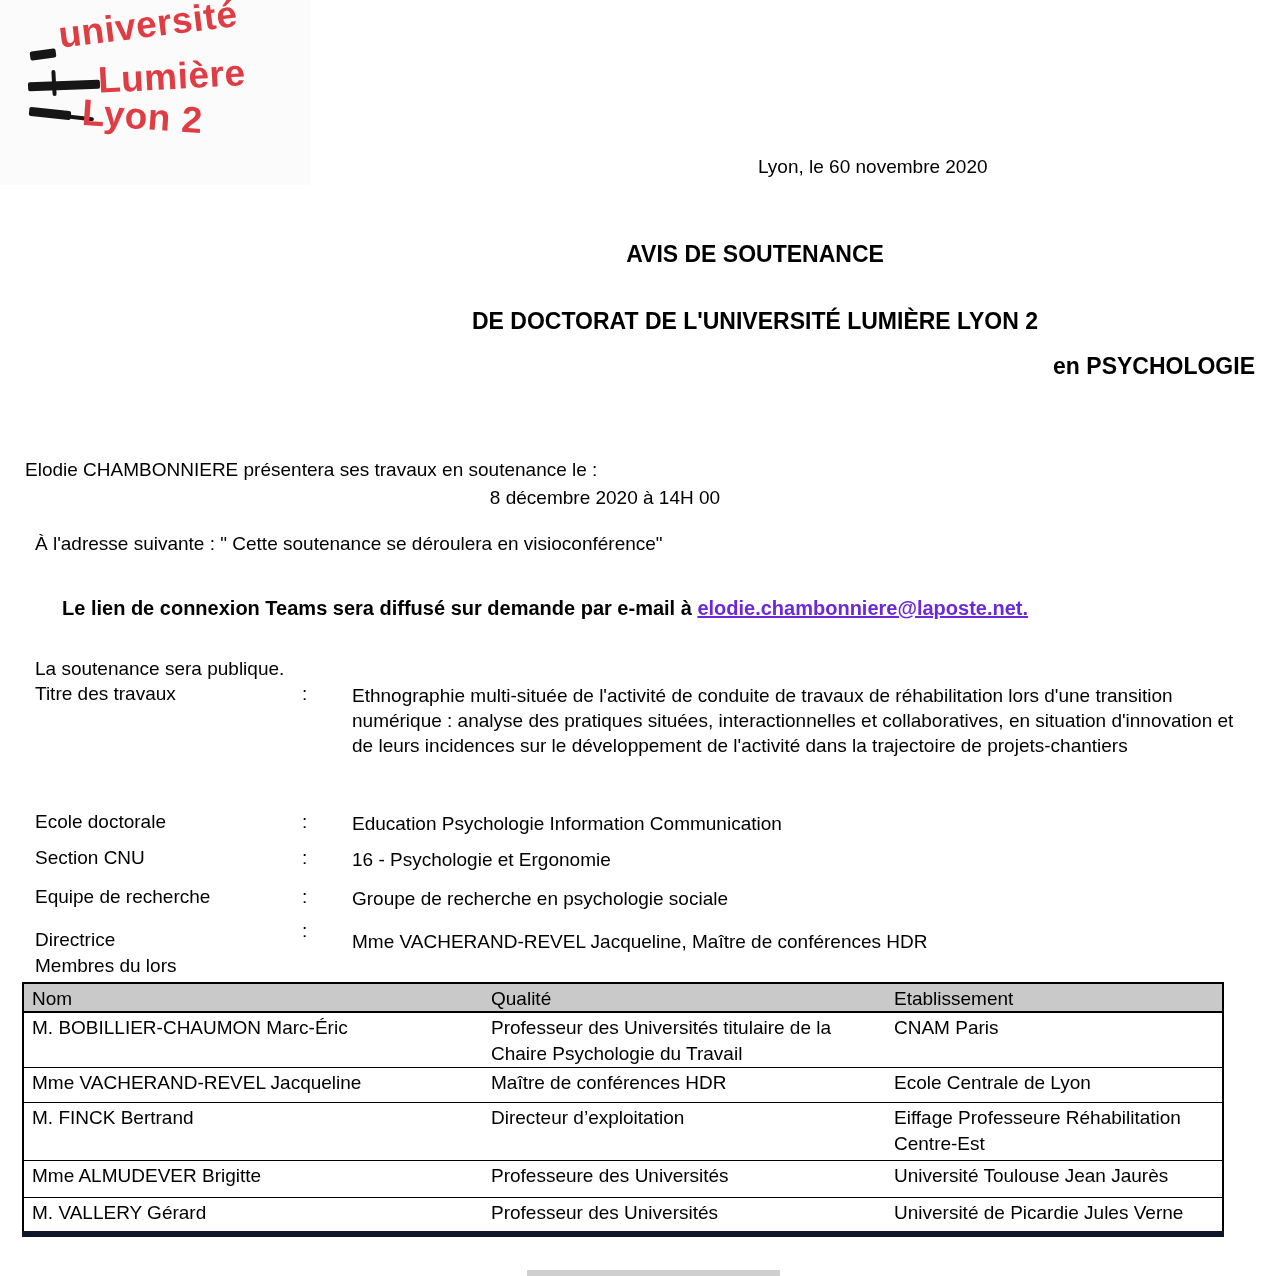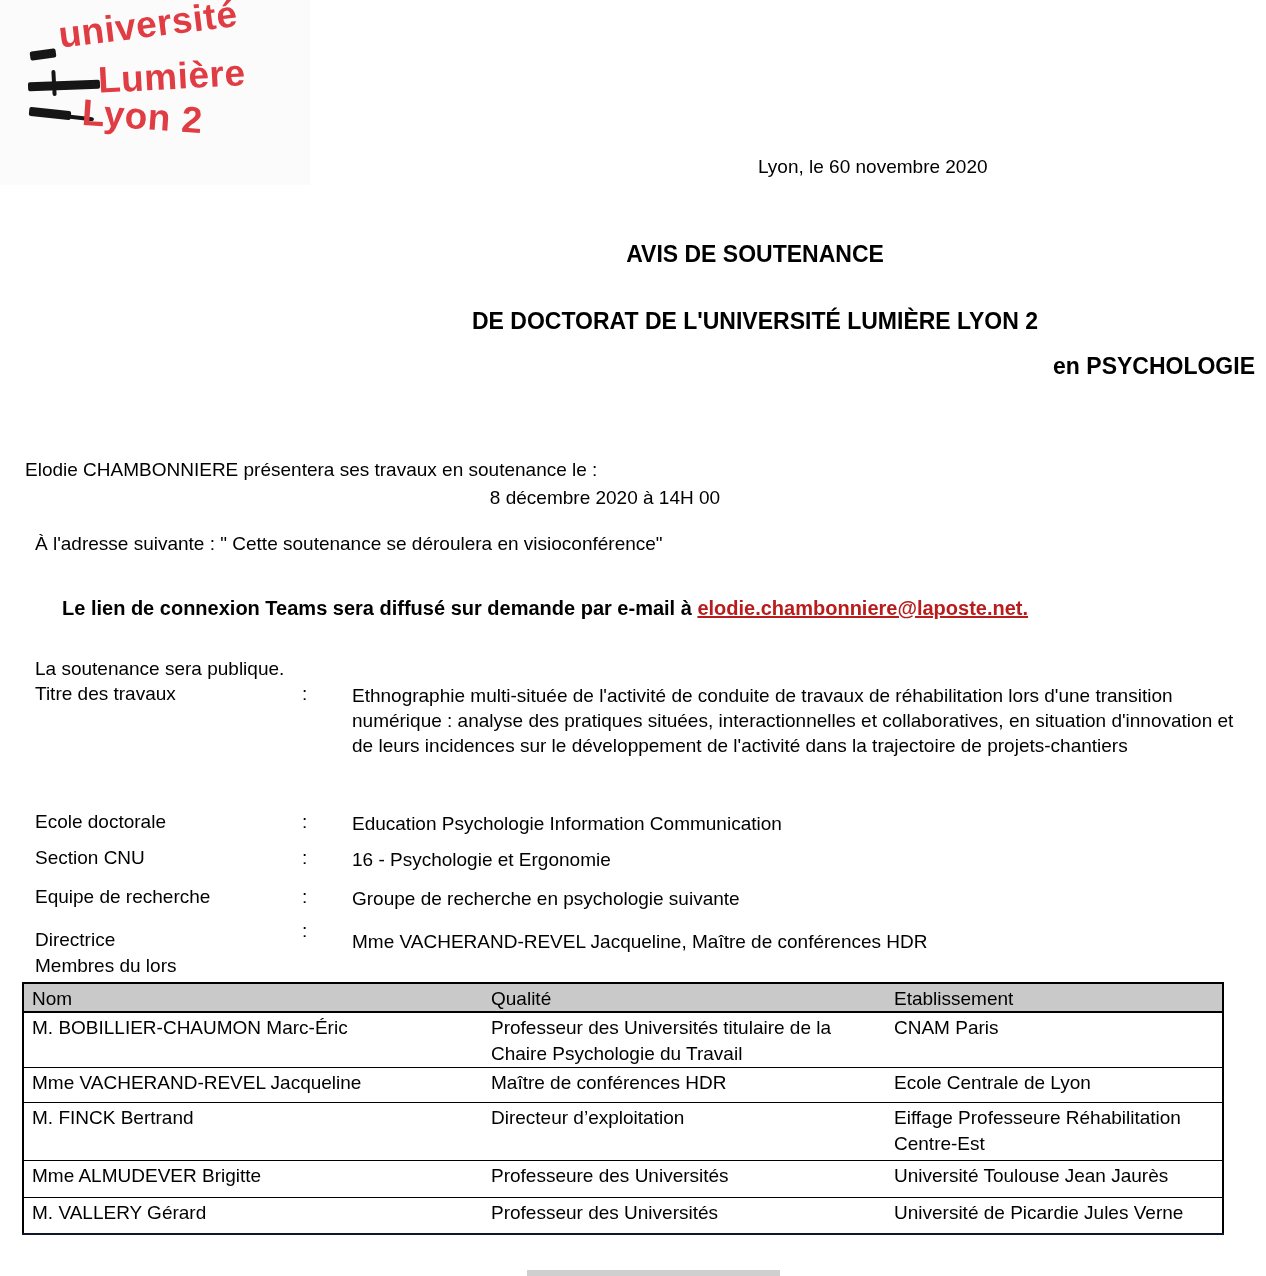--- a/index.html
+++ b/index.html
@@ -26,40 +26,40 @@
 
   
   .date-line { left:758px; top:156px; font-size:19px; }
   .title { left:255px; width:1000px; text-align:center; font-size:23px; font-weight:bold; white-space:nowrap; }
   .t1 { top:241px; } .t2 { top:308px; } .t3 { top:353px;text-align:right; }
   .body-text { font-size:19px; }
   .intro   { left:25px; top:447px;margin-top:12px; }
   .datetime{ left:105px; top:487px; width:1000px; text-align:center; }
   .address { left:35px; top:533px; }
   .teams   { left:62px; top:597px; font-size:20px; font-weight:bold; }
-  .teams a { color:#b91c1c; text-decoration:underline; }
+  .teams a { color:#6d28d9; text-decoration:underline; }
   .public  { left:35px; top:658px; }
 
   .field { left:0; width:1266px; }
   .f0 { top:683px; } .f1 { top:811px; } .f2 { top:847px; } .f3 { top:886px; } .f4 { top:929px; }
   .field .lbl { position:absolute; left:35px; font-size:19px; white-space:nowrap; }
   .field .col { position:absolute; left:302px; font-size:19px; }
   .f4 .col { top:-9px; }
   .field .val { position:absolute; left:352px; width:893px; font-size:19px; line-height:25px; }
   .members { left:35px; top:955px; font-size:19px; }
 
   
   table.jury { position:absolute; left:22px; top:982px; width:1200px;
     border-collapse:collapse; table-layout:fixed; font-size:19px; }
   table.jury th, table.jury td { border:0; text-align:left; vertical-align:top;
     padding:2px 8px 0 8px; line-height:26px; font-weight:normal; overflow:hidden; }
   table.jury th { background:#c9c9c9; height:28px; line-height:25px;
     border-top:2px solid #000; border-bottom:2px solid #000; }
   table.jury td { border-bottom:1.5px solid #000; }
-  table.jury { border-left:2px solid #000; border-right:2px solid #000; border-bottom:2px solid #0f172a; }
+  table.jury { border-left:2px solid #000; border-right:2px solid #000; border-bottom:6px solid #0f172a; }
   .c-nom { width:460px; } .c-qua { width:403px; } .c-eta { width:337px; }
   .rh0 td { height:52px; } .rh1 td { height:35px; } .rh2 td { height:58px; }
   .rh3 td { height:37px; } .rh4 td { height:36px; } .rh5 td { height:37px; }
 
   .footer-bar { left:527px; top:1270px; width:253px; height:6px; background:#cfcfcf; }
 </style>
 </head>
 <body>
 
 <div>
@@ -100,21 +100,21 @@
     <span class="val">Education Psychologie Information Communication</span>
   </div>
   <div class="abs field f2">
     <span class="lbl">Section CNU</span>
     <span class="col">:</span>
     <span class="val">16 - Psychologie et Ergonomie</span>
   </div>
   <div class="abs field f3">
     <span class="lbl">Equipe de recherche</span>
     <span class="col">:</span>
-    <span class="val">Groupe de recherche en psychologie suivante</span>
+    <span class="val">Groupe de recherche en psychologie sociale</span>
   </div>
   <div class="abs field f4">
     <span class="lbl">Directrice</span>
     <span class="col">:</span>
     <span class="val">Mme VACHERAND-REVEL Jacqueline, Maître de conférences HDR</span>
   </div>
   <div class="abs members">Membres du lors</div>
 
   <table class="jury">
     <colgroup>

